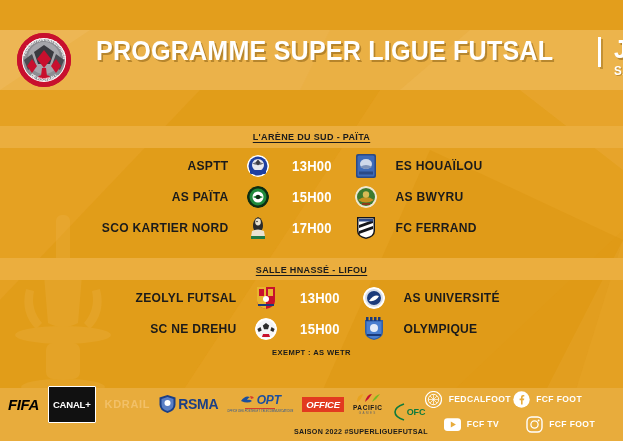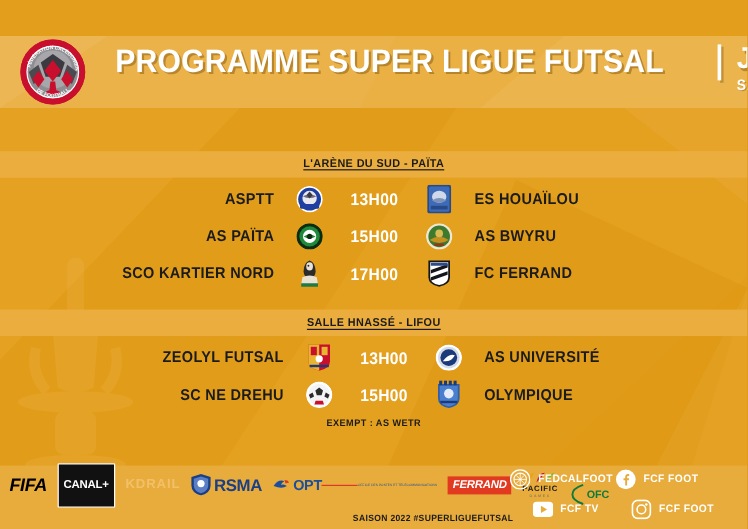--- a/index.html
+++ b/index.html
@@ -177,21 +177,21 @@
     font-family: "Liberation Sans Narrow","Liberation Sans",sans-serif;
     font-size: 11px; font-weight: bold; color: #F2C068; letter-spacing: .7px;
   }
   .sp-rsma {
     display: flex; align-items: center; gap: 2px;
   }
   .sp-rsma .txt {
     font-family: "Liberation Sans Narrow","Liberation Sans",sans-serif;
     font-size: 14px; font-weight: bold; color: #1b3f86; letter-spacing: -.3px;
   }
-  .sp-opt { display: flex; flex-direction: row; align-items: center; }
+  .sp-opt { display: flex; flex-direction: column; align-items: center; font-style: italic; }
   .sp-opt .opt-row { display: flex; align-items: center; gap: 1px; }
   .sp-opt .opt-txt {
     font-family: "Liberation Sans Narrow","Liberation Sans",sans-serif;
     font-size: 12px; font-weight: bold; color: #1b4f9e; letter-spacing: -.2px;
   }
   .sp-opt .opt-sub {
     font-size: 2.6px; color: #1b4f9e; letter-spacing: .1px; margin-top: .5px;
   }
   .sp-opt .opt-rule { width: 30px; height: 1px; background: #d93b2b; margin: .5px 0; }
   .sp-givova {
@@ -488,21 +488,21 @@
           <path d="M1 7 q4 -6 9 -4 q-2 1 -3 3 q3 -1 5 1 q-4 3 -11 0z" fill="#1b4f9e"></path>
           <path d="M10 2 q3 0 4 2 l-3 1z" fill="#d93b2b"></path>
         </svg>
         <span class="opt-txt">OPT</span>
       </div>
       <div class="opt-rule"></div>
       <div class="opt-sub">OFFICE DES POSTES ET TÉLÉCOMMUNICATIONS</div>
     </div>
 
     <div class="sp">
-      <span class="sp-givova">FERRAND</span>
+      <span class="sp-givova">OFFICE</span>
     </div>
 
     <div class="sp sp-pacific">
       <svg width="26" height="11" viewBox="0 0 26 11">
         <path d="M2 9 q0 -7 6 -8 q-1 5 -6 8z" fill="#e8a41f"></path>
         <path d="M10 9 q2 -8 7 -8 q-3 5 -7 8z" fill="#c8102e"></path>
         <path d="M17 9 q3 -7 8 -8 q-3 5 -8 8z" fill="#7ab81e"></path>
       </svg>
       <span class="pac-txt">PACIFIC</span>
       <span class="pac-sub">GAMES</span>

